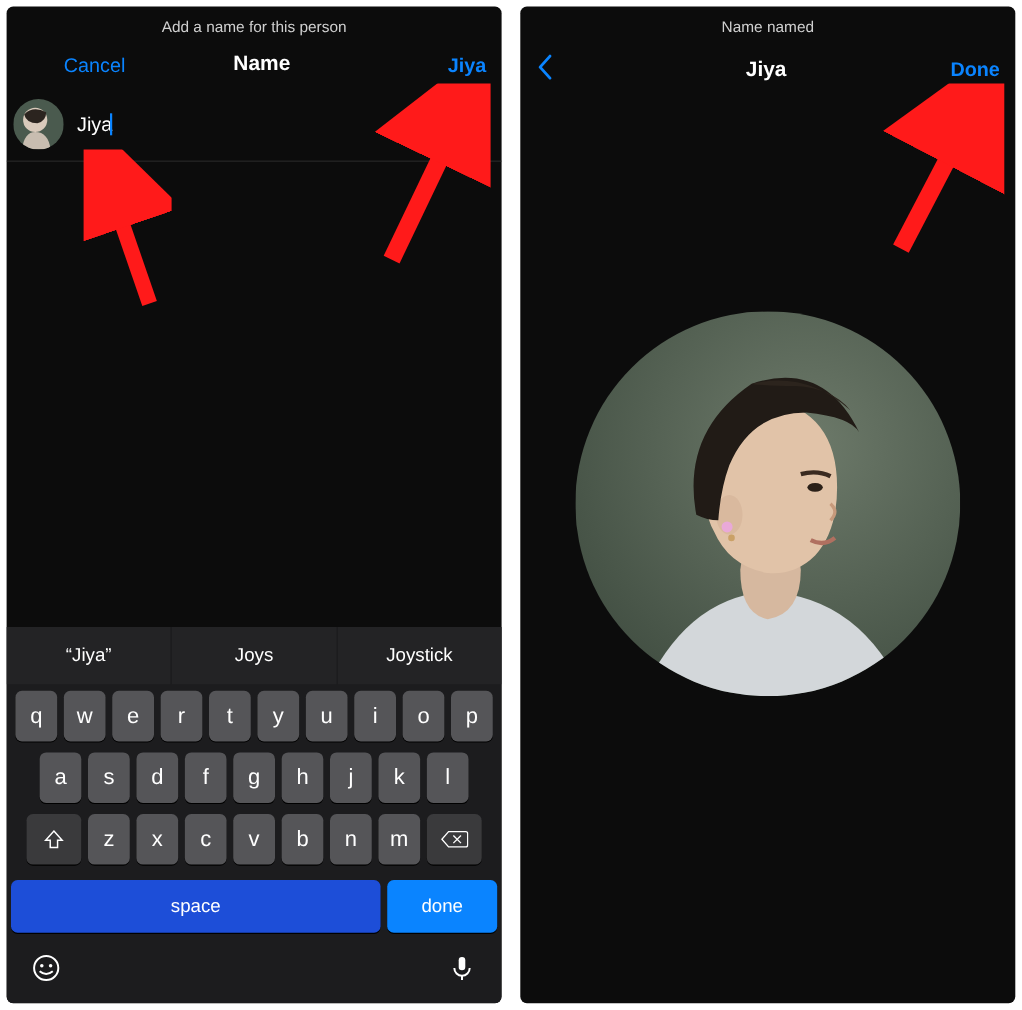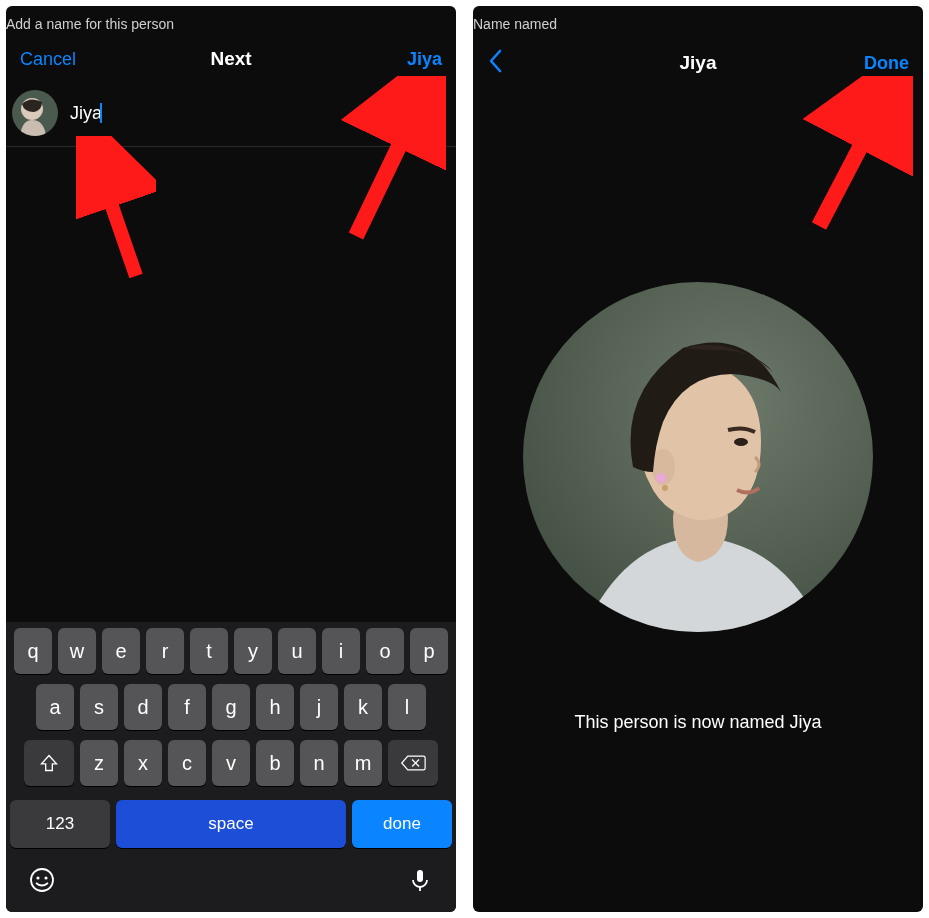--- a/index.html
+++ b/index.html
@@ -15,36 +15,36 @@
   .phone {
     width: 450px;
     height: 906px;
     background: #0c0c0c;
     border-radius: 6px;
     position: relative;
     overflow: hidden;
     color: #fff;
   }
   .caption {
-    text-align: left;
+    text-align: center;
     font-size: 14px;
     color: #d0d0d0;
     padding: 10px 0 8px;
     font-weight: 400;
   }
   .navbar {
     display: flex;
     justify-content: space-between;
     align-items: center;
     padding: 8px 14px 14px;
   }
   .nav-left, .nav-right { min-width: 80px; }
   .nav-right { text-align: right; }
   .nav-title { font-size: 19px; font-weight: 600; color: #fff; }
-  .nav-link { color: #0a84ff; font-size: 18px; cursor: pointer; }
+  .nav-link { color: #0a84ff; font-size: 18px; cursor: pointer; margin-left: 38px; }
   .nav-link.bold { font-weight: 600; }
   .back-chevron { color:#0a84ff; cursor:pointer; display:inline-block; }
   .back-chevron svg { width:18px; height:26px; }
   .input-row {
     display:flex; align-items:center; padding: 6px 10px 10px 6px;
     border-bottom:1px solid #2a2a2a;
   }
   .avatar-small {
     width:46px; height:46px; border-radius:50%; overflow:hidden;
     margin-right:12px; flex-shrink:0;
@@ -127,21 +127,21 @@
 </head>
 <body>
 
 <div class="phone">
   <div class="caption">Add a name for this person</div>
 
   <div class="navbar">
     <div class="nav-left">
       <span class="nav-link">Cancel</span>
     </div>
-    <div class="nav-title">Next</div>
+    <div class="nav-title">Name</div>
     <div class="nav-right">
       <span class="nav-link bold">Jiya</span>
     </div>
   </div>
 
   <div class="input-row">
     <div class="avatar-small">
       <svg viewBox="0 0 46 46">
         <rect width="46" height="46" fill="#4a5a4e"></rect>
         <circle cx="20" cy="19" r="11" fill="#d9cabb"></circle>
@@ -168,20 +168,25 @@
       <defs>
           <marker id="ah2" markerWidth="8" markerHeight="8" refX="4" refY="4" orient="auto">
             <polygon points="0,0 8,4 0,8" fill="#ff1a1a"></polygon>
           </marker>
         </defs>
       <line x1="20" y1="160" x2="90" y2="14" stroke="#ff1a1a" stroke-width="16" marker-end="url(#ah2)"></line>
     </svg>
   </div>
 
   <div class="keyboard">
+    <div class="suggestions">
+      <div class="sugg">“Jiya”</div>
+      <div class="sugg">Joys</div>
+      <div class="sugg">Joystick</div>
+    </div>
     <div class="key-rows">
       <div class="krow">
         <div class="key">q</div>
         <div class="key">w</div>
         <div class="key">e</div>
         <div class="key">r</div>
         <div class="key">t</div>
         <div class="key">y</div>
         <div class="key">u</div>
         <div class="key">i</div>
@@ -215,21 +220,20 @@
         <div class="key dark special backspace">
           <svg viewBox="0 0 30 20">
               <path d="M9 2 H27 A2 2 0 0 1 29 4 V16 A2 2 0 0 1 27 18 H9 L2 10 Z" fill="none" stroke="#fff" stroke-width="1.4"></path>
               <line x1="14" y1="6" x2="22" y2="14" stroke="#fff" stroke-width="1.4"></line>
               <line x1="22" y1="6" x2="14" y2="14" stroke="#fff" stroke-width="1.4"></line>
             </svg>
         </div>
       </div>
     </div>
     <div class="bottom-row">
-      <div class="key-123">123</div>
       <div class="key-space">space</div>
       <div class="key-done">done</div>
     </div>
     <div class="kb-footer">
       <span class="icon">
         <svg viewBox="0 0 28 28">
             <circle cx="14" cy="14" r="11" fill="none" stroke="#fff" stroke-width="1.8"></circle>
             <circle cx="10" cy="12" r="1.6" fill="#fff"></circle>
             <circle cx="18" cy="12" r="1.6" fill="#fff"></circle>
             <path d="M8 17 Q14 22 20 17" fill="none" stroke="#fff" stroke-width="1.8"></path>
@@ -300,14 +304,13 @@
 
         <path d="M205 148 Q220 144 232 150" stroke="#3a2a20" stroke-width="4" fill="none"></path>
         <ellipse cx="218" cy="160" rx="7" ry="4" fill="#2b2018"></ellipse>
 
         <path d="M110 185 Q96 110 160 66 Q226 44 258 110 Q250 96 210 92 Q160 92 140 140 Q132 162 130 190 Q120 190 110 185 Z" fill="#211b16"></path>
         <path d="M160 66 Q210 54 250 90 Q234 70 200 68 Q176 68 160 66 Z" fill="#2c241d"></path>
       </svg>
     </div>
   </div>
 
-  <div class="confirm-text">This person is now named Jiya</div>
 </div>
 
 </body></html>

